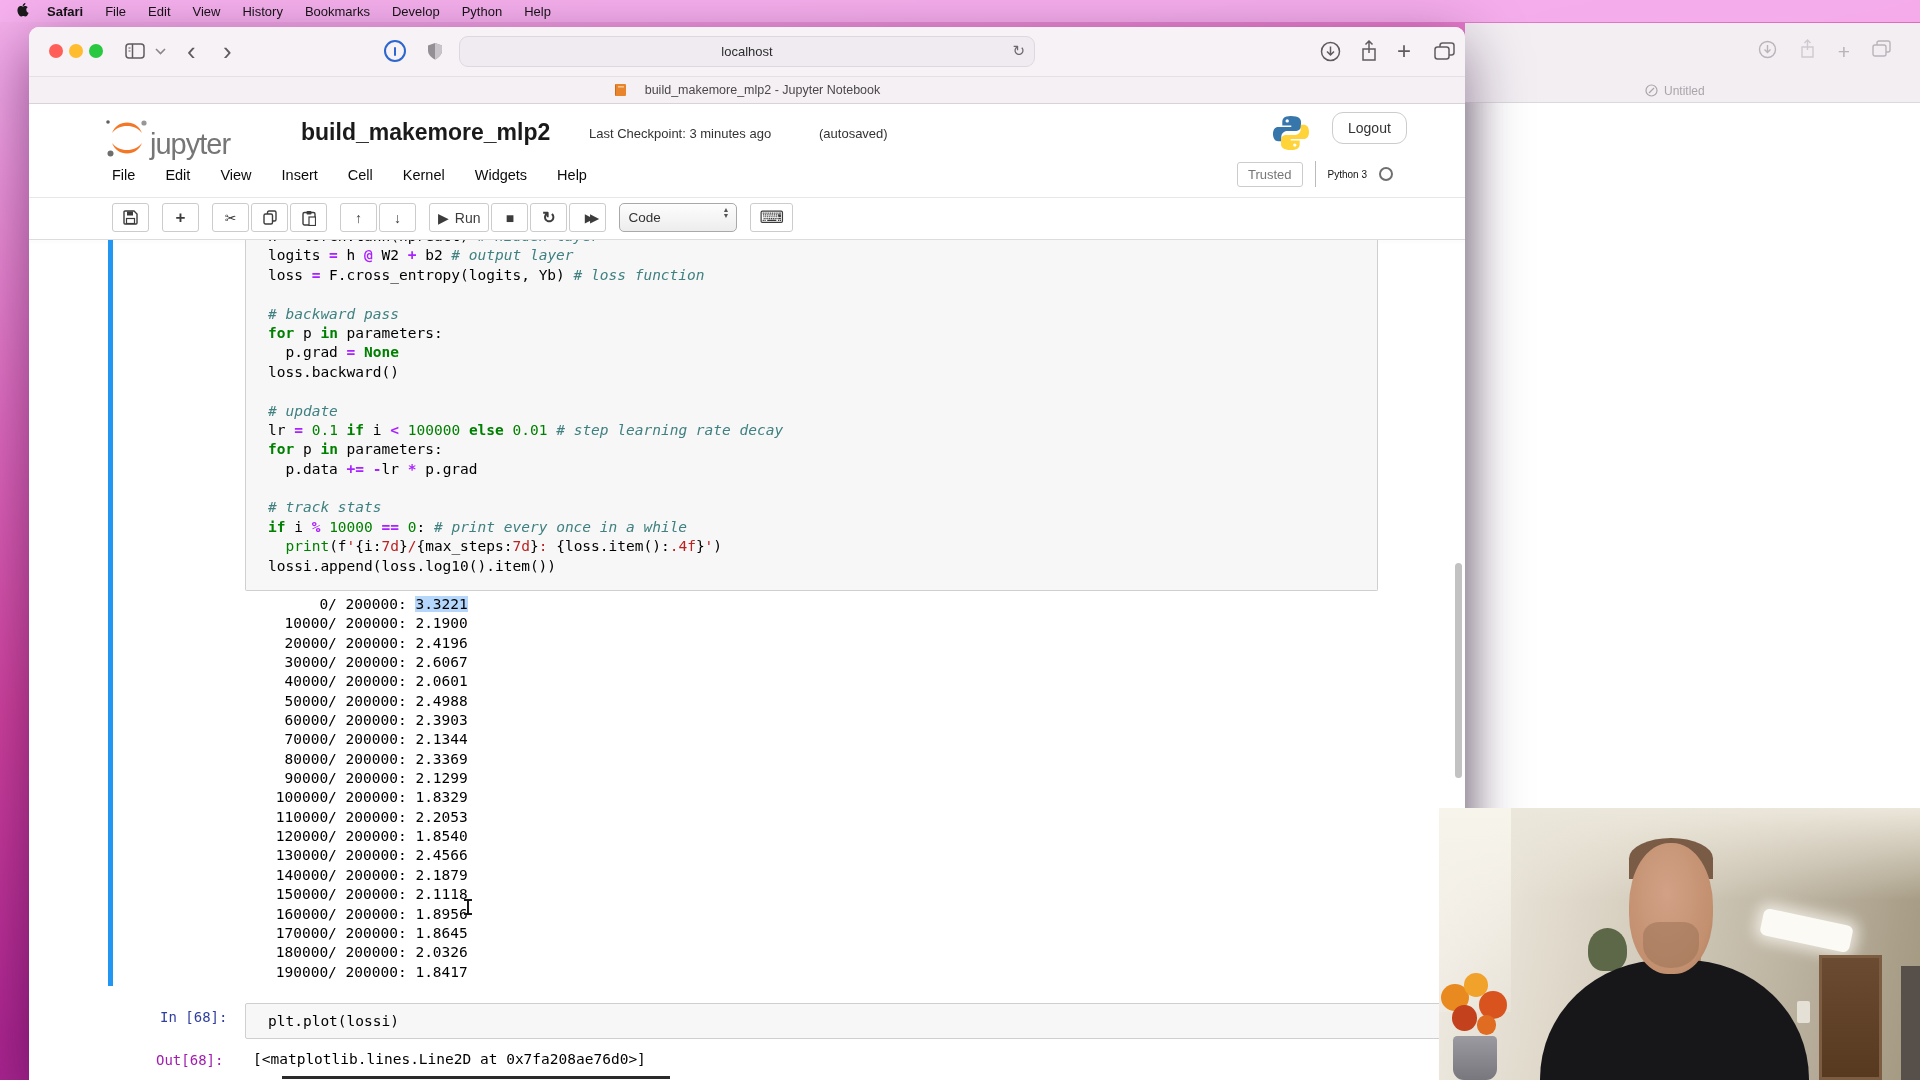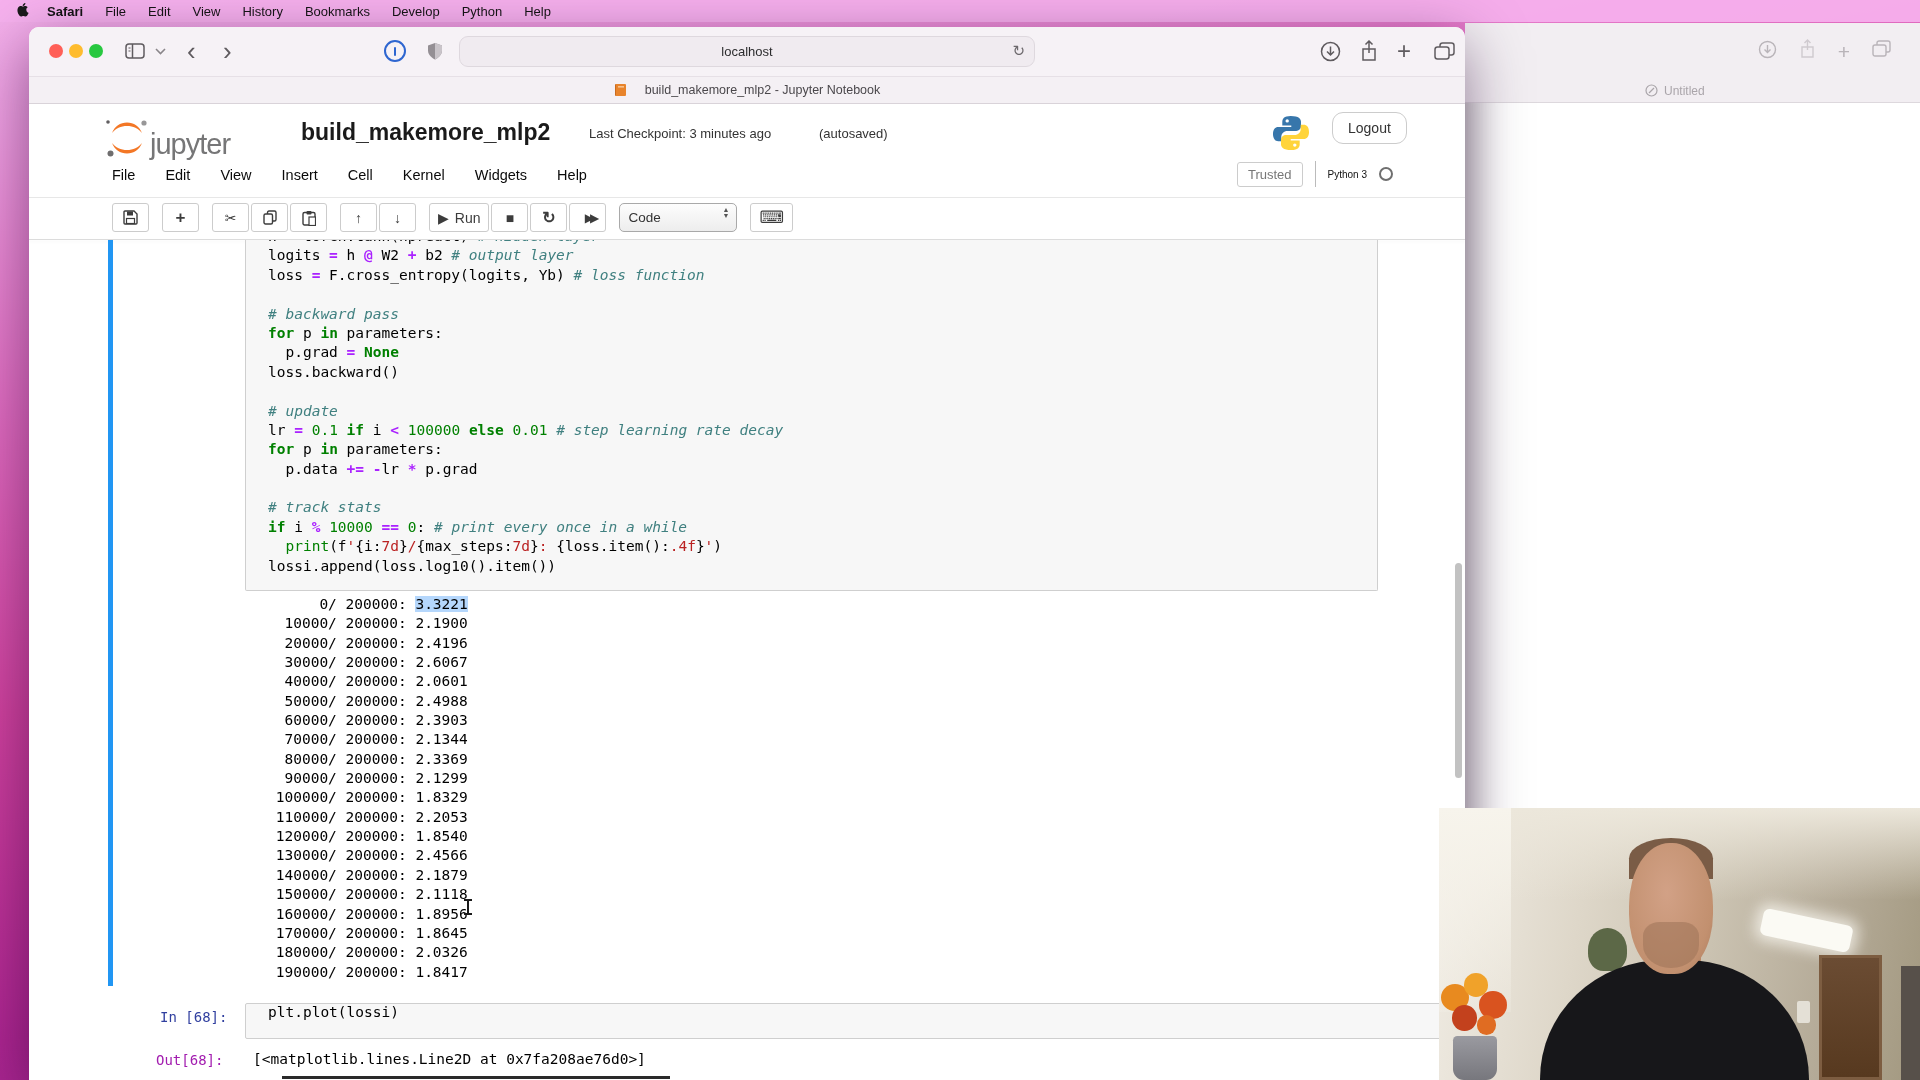--- a/index.html
+++ b/index.html
@@ -68,21 +68,21 @@
   .tok-d{color:#000}.tok-o{color:#a22fff;color:#AA22FF;font-weight:bold;}
   .tok-c{color:#408080;font-style:italic;}.tok-k{color:#008000;font-weight:bold;}
   .tok-n{color:#008000;}.tok-s{color:#BA2121;}.tok-b{color:#008000;margin-top:43px;}
   .outpre{position:absolute;left:238px;top:490px;font-family:"DejaVu Sans Mono","Liberation Mono",monospace;
     font-size:14.5px;color:#000;}
   .oline{height:19.35px;line-height:19.35px;white-space:pre;}
   .sel{background:#b5d7fc;}
   .prompt-in{position:absolute;left:131px;top:904px;font-family:"DejaVu Sans Mono","Liberation Mono",monospace;
     font-size:14px;color:#303F9F;}
   .inputbox2{position:absolute;left:216px;top:898px;width:1266px;height:36px;background:#f7f7f7;
-    border:1px solid #cfcfcf;border-radius:2px;display:flex;align-items:flex-start;}
+    border:1px solid #cfcfcf;border-radius:2px;display:flex;align-items:center;}
   .inputbox2 .codepre2{padding-left:22px;font-family:"DejaVu Sans Mono","Liberation Mono",monospace;font-size:14.5px;color:#000;white-space:pre;}
   .prompt-out{position:absolute;left:127px;top:947px;font-family:"DejaVu Sans Mono","Liberation Mono",monospace;
     font-size:14px;color:#a21caf;}
   .outresult{position:absolute;left:224px;top:946px;font-family:"DejaVu Sans Mono","Liberation Mono",monospace;
     font-size:14.5px;color:#000;white-space:pre;}
   .figtop{position:absolute;left:253px;top:971px;width:388px;height:3px;background:#2a2a2a;}
   .scrollthumb{position:absolute;left:1426px;top:536px;width:7px;height:215px;border-radius:4px;background:#c2c2c2;}
   
   .ibeam{position:absolute;left:434px;top:794px;width:10px;height:16px;}
   .ibeam .v{position:absolute;left:4px;top:0;width:2px;height:16px;background:#1a1a1a;}

